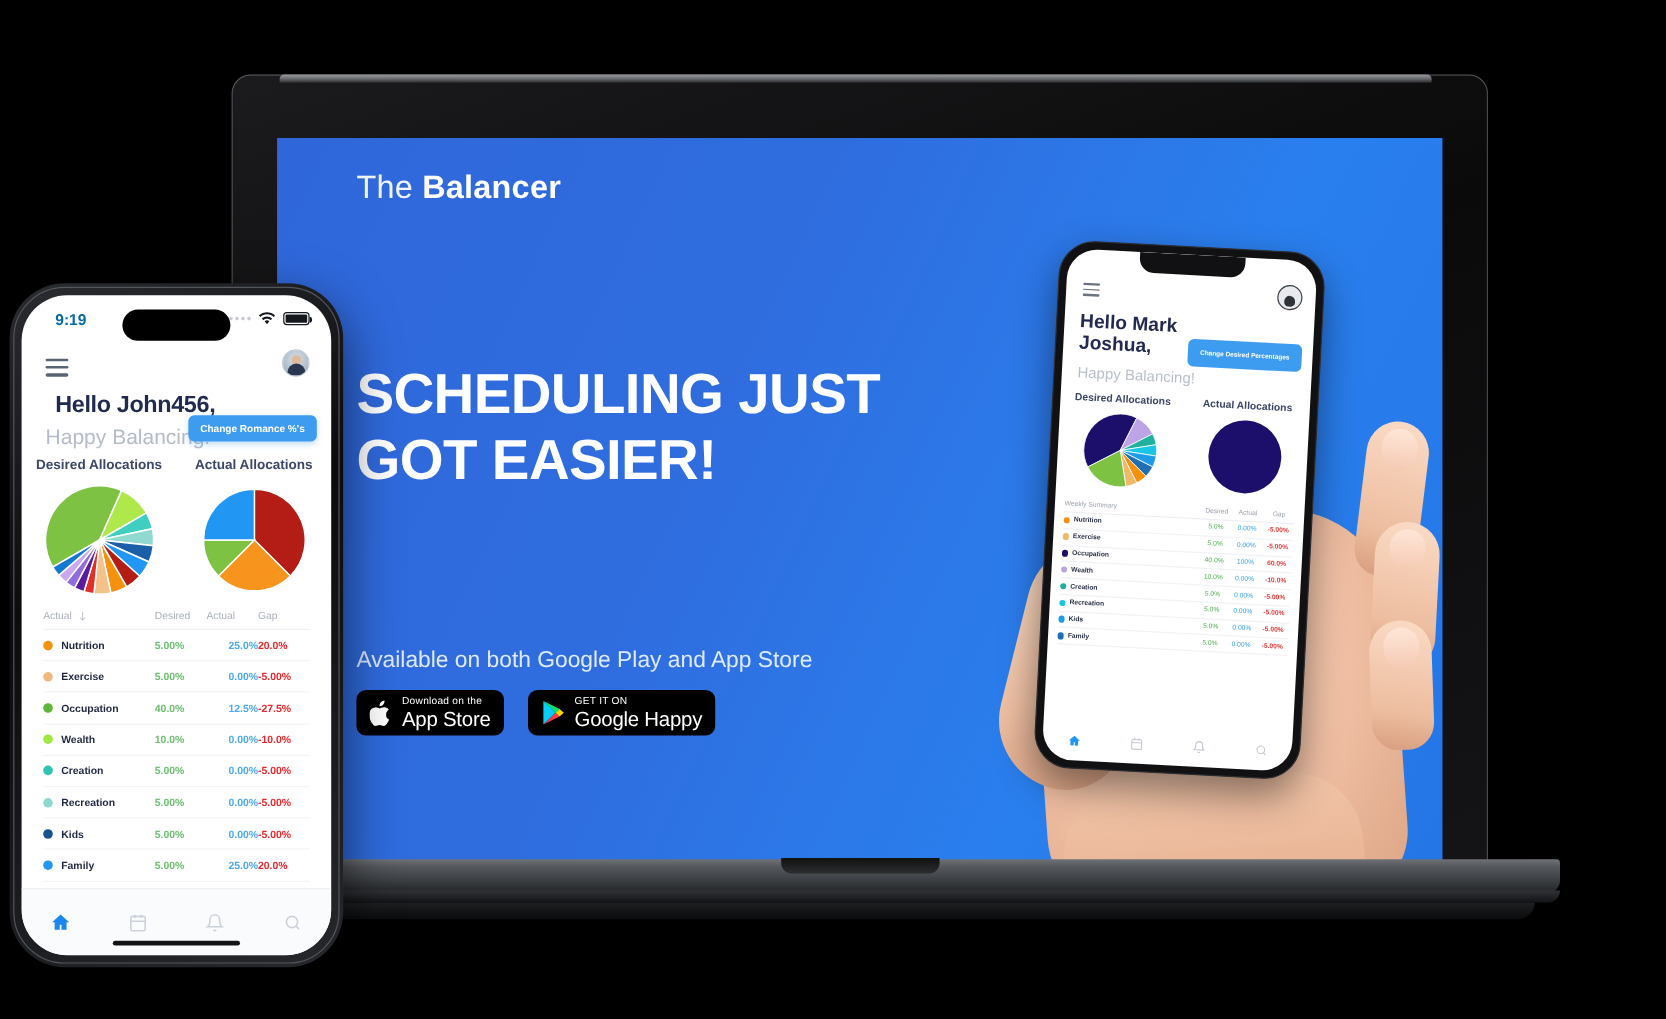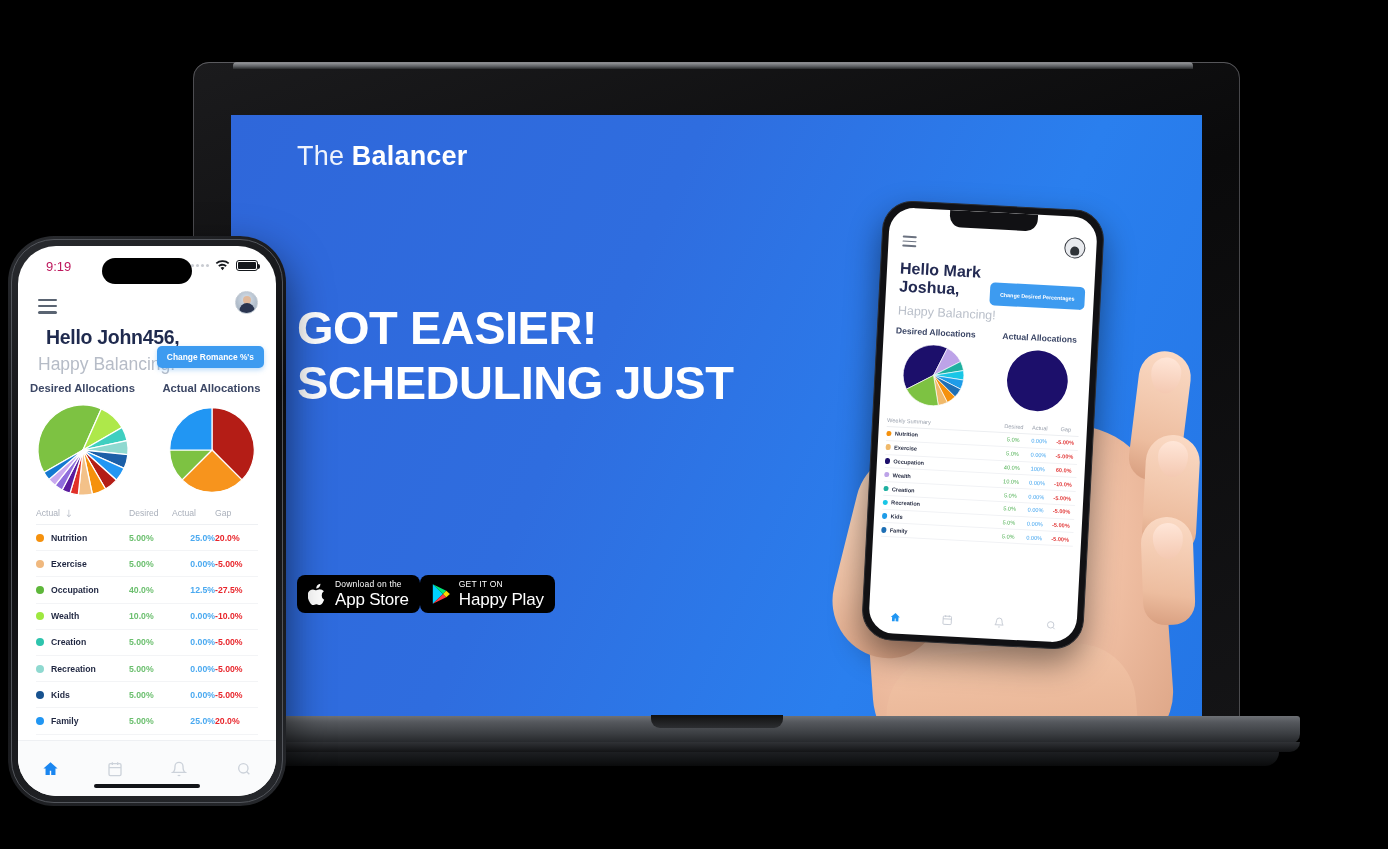--- a/index.html
+++ b/index.html
@@ -72,21 +72,21 @@
     letter-spacing:-0.5px;
   }
   .subhead {
     position:absolute; left:66px; top:303px;
     color:#fff; font-size:20.5px; font-weight:400; opacity:.97;
   }
   .availtext {
     position:absolute; left:66px; top:425px;
     color:#dfeaff; font-size:19px; font-weight:400;
   }
-  .badges { position:absolute; left:66px; top:460px; display:flex; }
+  .badges { position:absolute; left:66px; top:460px; display:flex; gap:20px; }
   .badge {
     background:#000; border-radius:8px; height:38px; display:flex; align-items:center;
     padding:0 11px; gap:8px; cursor:pointer;
   }
   .badge .b-lines { display:flex; flex-direction:column; justify-content:center; line-height:1;}
   .badge .b-small { color:#fff; font-size:8.5px; letter-spacing:.2px; margin-bottom:2px;}
   .badge .b-big { color:#fff; font-size:17px; font-weight:500; letter-spacing:-.2px;}
   .apple-glyph { width:19px; height:23px; fill:#fff; }
   .gplay-glyph { width:20px; height:22px; }
 
@@ -180,21 +180,21 @@
   }
   .phone-screen {
     position:absolute; left:10px; top:10px; right:10px; bottom:10px;
     background:#fff; border-radius:38px; overflow:hidden;
   }
   .dyn-island {
     position:absolute; left:50%; transform:translateX(-50%); top:12px;
     width:90px; height:26px; background:#000; border-radius:15px; z-index:6;
   }
   .status-bar { position:absolute; top:0; left:0; right:0; height:40px; }
-  .st-time { position:absolute; left:28px; top:13px; font-size:13px; font-weight:400; color:#be185d;}
+  .st-time { position:absolute; left:28px; top:13px; font-size:13px; font-weight:700; color:#0369a1;}
   .st-right { position:absolute; right:18px; top:14px; display:flex; align-items:center; gap:6px;}
   .st-dots { display:flex; gap:2px; align-items:center; }
   .st-dots i { width:3px; height:3px; background:#c9ccd2; border-radius:50%; display:block;}
   .wifi-ic { width:15px; height:11px; }
   .batt { width:22px; height:11px; border:1.4px solid #15181d; border-radius:3px; position:relative;}
   .batt::before{content:""; position:absolute; inset:1.4px; background:#15181d; border-radius:1px;}
   .batt::after{content:""; position:absolute; right:-3.4px; top:3px; width:2px; height:5px; background:#15181d; border-radius:0 2px 2px 0;}
 
   .hamb { position:absolute; left:20px; top:53px; width:19px; cursor:pointer;}
   .hamb span{ display:block; height:2.2px; background:#5a6472; border-radius:2px; margin-bottom:4px;}
@@ -247,24 +247,25 @@
       <div class="laptop-bezel-hl"></div>
 
       <div class="laptop-screen">
         <div class="screen-bg"></div>
 
         <div class="brand">
           <span class="light">The </span><span class="bold">Balancer</span>
         </div>
 
         <div class="headline">
+          <div>SCHEDULING JUST</div>
           <div>GOT EASIER!</div>
-          <div>SCHEDULING JUST</div>
-        </div>
-
+        </div>
+
+        <div class="availtext">Available on both Google Play and App Store</div>
 
         <div class="badges">
           <div class="badge">
             <svg class="apple-glyph" viewBox="0 0 18 22">
               <path d="M13.1 11.6c0-2.4 2-3.6 2.1-3.6-1.1-1.7-2.9-1.9-3.6-1.9-1.5-.2-3 .9-3.8.9-.8 0-2-.9-3.3-.8-1.7 0-3.2 1-4.1 2.5-1.7 3-.4 7.5 1.3 9.9.8 1.2 1.8 2.5 3 2.5 1.2 0 1.7-.8 3.2-.8s1.9.8 3.2.8 2.2-1.2 3-2.4c.9-1.4 1.3-2.7 1.3-2.8 0 0-2.4-.9-2.3-3.6zM10.8 3.9c.7-.8 1.1-2 1-3.2-1 0-2.2.7-2.9 1.5-.6.7-1.2 1.9-1 3.1 1.1.1 2.2-.6 2.9-1.4z"></path>
             </svg>
             <div class="b-lines">
               <span class="b-small">Download on the</span>
               <span class="b-big">App Store</span>
             </div>
@@ -272,21 +273,21 @@
 
           <div class="badge">
             <svg class="gplay-glyph" viewBox="0 0 22 24">
               <path d="M2 1.2v21.6l11.2-10.8z" fill="#00d0ff"></path>
               <path d="M2 1.2l11.2 10.8 3.6-3.5z" fill="#00e87a"></path>
               <path d="M2 22.8l11.2-10.8 3.6 3.5z" fill="#ff3a44"></path>
               <path d="M16.8 8.5L13.2 12l3.6 3.5 4-3.5z" fill="#ffd500"></path>
             </svg>
             <div class="b-lines">
               <span class="b-small">GET IT ON</span>
-              <span class="b-big">Happy Play</span>
+              <span class="b-big">Google Happy</span>
             </div>
           </div>
         </div>
 
         <div class="hand-wrap">
           <div class="palm"></div>
           <div class="wrist"></div>
           <div class="thumb"></div>
 
           <div class="inner-phone">

